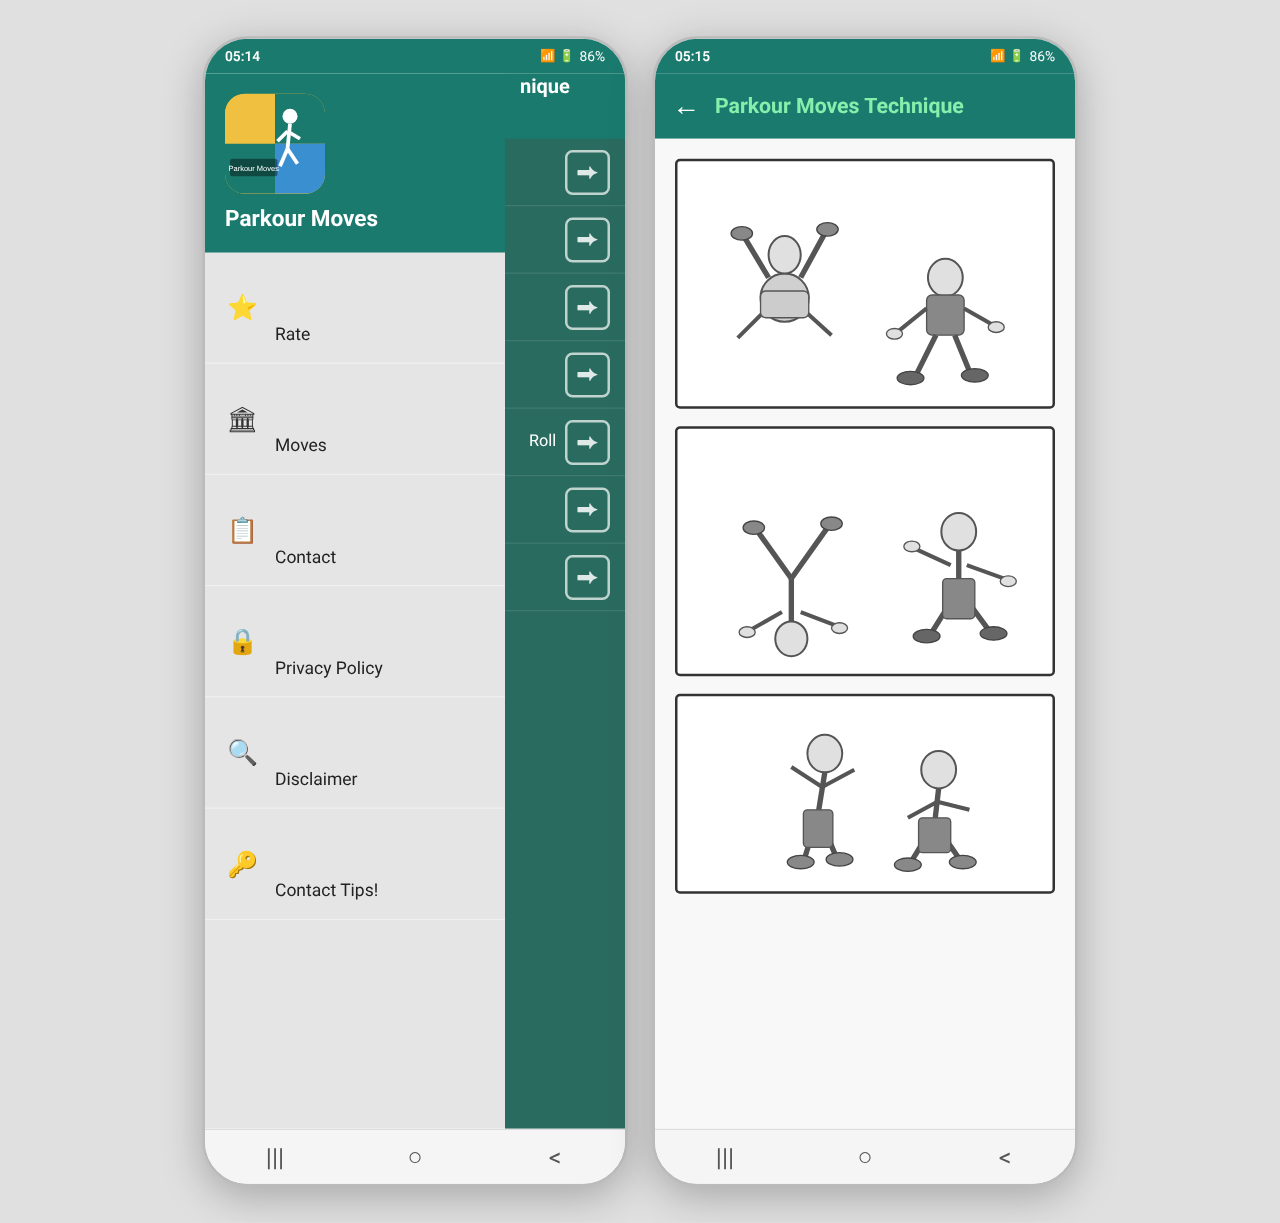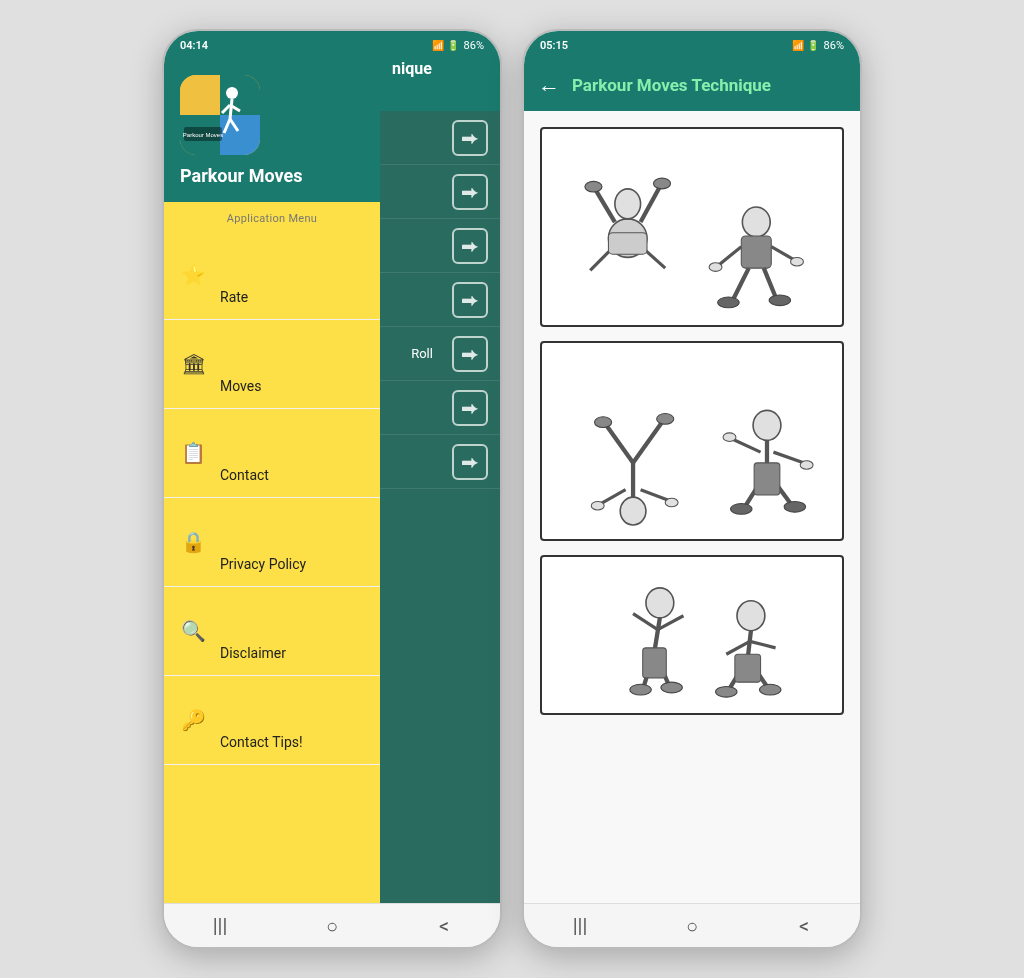--- a/index.html
+++ b/index.html
@@ -71,27 +71,26 @@
     }
 
     .drawer-overlay {
       flex: 1;
       display: flex;
       overflow: hidden;
       position: relative;
     }
 
     .drawer-menu {
-      width: 216px;
-      background: #fde047;
+      width: 240px;
+      background: #e5e5e5;
       display: flex;
       flex-direction: column;
       flex-shrink: 0;
       z-index: 2;
-      text-align: center;
     }
 
     .drawer-header {
       background: #1a7a6e;
       padding: 16px;
       display: flex;
       flex-direction: column;
       align-items: flex-start;
     }
 
@@ -245,21 +244,21 @@
     .img1 { height: 200px; }
     .img2 { height: 200px; }
     .img3 { height: 160px; }
   </style>
 </head>
 <body>
 
 <div class="phone phone-left">
 
   <div class="status-bar">
-    <span class="status-bar-left">04:14</span>
+    <span class="status-bar-left">05:14</span>
     <span class="status-bar-right">
       <span style="font-size:10px;">📶 🔋</span>
       <span>86%</span>
     </span>
   </div>
 
   <div class="drawer-overlay">
 
     <div class="drawer-menu">
 
@@ -280,21 +279,20 @@
             <line x1="50" y1="30" x2="42" y2="38" stroke="#fff" stroke-width="3"></line>
             <line x1="50" y1="30" x2="60" y2="36" stroke="#fff" stroke-width="3"></line>
 
             <rect x="4" y="52" width="38" height="14" rx="2" fill="rgba(0,0,0,0.4)"></rect>
             <text x="23" y="62" fill="#fff" font-size="6" text-anchor="middle" font-family="Arial">Parkour Moves</text>
           </svg>
         </div>
         <span class="app-title">Parkour Moves</span>
       </div>
 
-      <div class="menu-section-label">Application Menu</div>
 
       <div class="menu-item">
         <div class="menu-item-icon">⭐</div>
         <span class="menu-item-label">Rate</span>
       </div>
       <div class="menu-item">
         <div class="menu-item-icon">🏛</div>
         <span class="menu-item-label">Moves</span>
       </div>
       <div class="menu-item">

